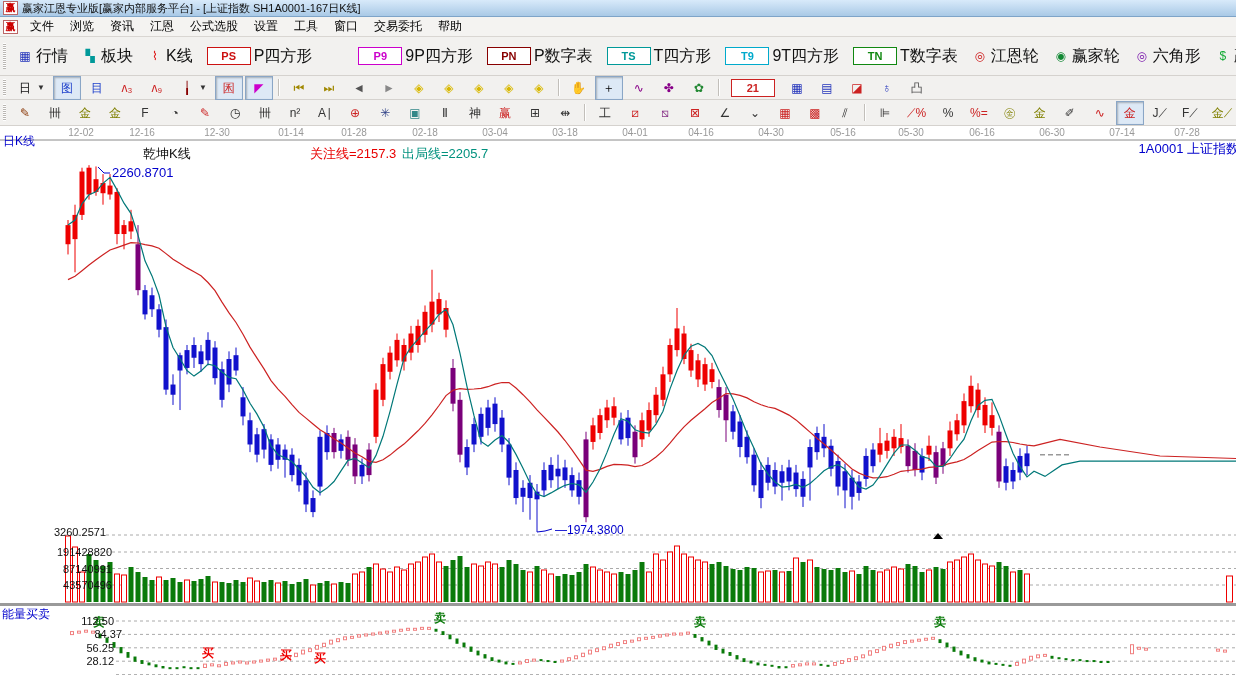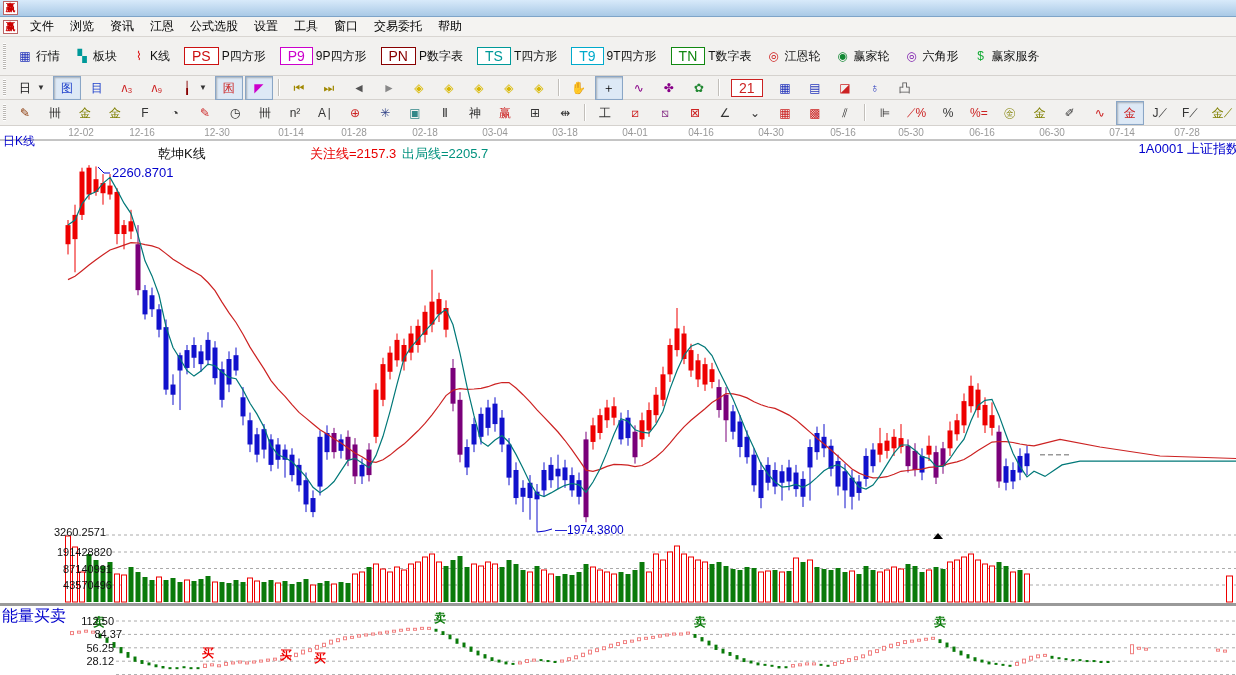--- a/index.html
+++ b/index.html
@@ -23,39 +23,40 @@
   .tb2{top:76px;height:24px;}
   .tb3{top:100px;height:26px;}
   .grip{width:3px;height:70%;margin:0 4px 0 3px;flex:none;
     background:repeating-linear-gradient(#fff 0 1px,#b9b6b2 1px 2px);}
   .tsep{width:1px;height:70%;background:#c2bfba;border-right:1px solid #fff;margin:0 4px;flex:none;}
   .tbtn{display:inline-flex;align-items:center;gap:3px;padding:1px 5px;margin:0 1px;height:20px;
     border:1px solid transparent;white-space:nowrap;cursor:default;flex:none;}
   .tbtn.sel{border:1px solid #8aa6c6;background:#dde9f6;box-shadow:inset 1px 1px 2px rgba(0,0,0,.25);}
   .ticon{min-width:16px;height:16px;display:inline-flex;align-items:center;justify-content:center;
     font-size:12px;line-height:16px;flex:none;}
-  .boxicon{font-size:14px;font-weight:normal;border:1px solid;padding:0 7px;background:#fff;line-height:10px;}
+  .boxicon{font-size:11px;font-weight:bold;border:1px solid;padding:0 13px;background:#fff;line-height:10px;}
   .caret{font-size:8px;color:#333;margin-left:1px;}
-  .tlabel{font-size:12px;color:#111;}
+  .tlabel{font-size:16px;color:#111;}
   
   .chart{position:absolute;left:0;top:126px;width:1236px;height:400px;background:#fff;padding-left:7px;}
   .chart svg{position:absolute;left:0;top:0;}
   .lbl{position:absolute;white-space:nowrap;}
   .lbl-blue{color:#0000cc;}
   .lbl-red{color:#e80000;}
   .lbl-teal{color:#00917e;}
   .axis-col{position:absolute;text-align:right;font-size:11px;color:#111;}
 </style>
 </head>
 <body>
 
 <div class="window">
 
   <div class="titlebar">
     <span class="applogo">赢</span>
+    <span class="titletext">赢家江恩专业版[赢家内部服务平台] - [上证指数  SH1A0001-167日K线]</span>
   </div>
 
   <div class="menubar">
     <span class="applogo">赢</span>
     <span id="menu-items" style="display:flex;">
         <span class="menuitem">文件</span>
         <span class="menuitem">浏览</span>
         <span class="menuitem">资讯</span>
         <span class="menuitem">江恩</span>
         <span class="menuitem">公式选股</span>
@@ -79,21 +80,21 @@
       </span>
       <span class="tbtn">
         <span class="ticon" style="color: rgb(221, 17, 17);">⌇</span>
         <span class="tlabel">K线</span>
       </span>
       <span class="tbtn">
         <span class="ticon boxicon" style="border-color: rgb(204, 17, 17); color: rgb(204, 17, 17);">PS</span>
         <span class="tlabel">P四方形</span>
       </span>
       <span class="tbtn">
-        <span class="ticon boxicon" style="border-color: rgb(204, 0, 204); color: rgb(204, 0, 204);">P9</span>
+        <span class="ticon boxicon" style="border-color: rgb(204, 0, 204); color: rgb(204, 0, 204); margin-left: 32px;">P9</span>
         <span class="tlabel">9P四方形</span>
       </span>
       <span class="tbtn">
         <span class="ticon boxicon" style="border-color: rgb(136, 0, 0); color: rgb(136, 0, 0);">PN</span>
         <span class="tlabel">P数字表</span>
       </span>
       <span class="tbtn">
         <span class="ticon boxicon" style="border-color: rgb(0, 153, 153); color: rgb(0, 153, 153);">TS</span>
         <span class="tlabel">T四方形</span>
       </span>
@@ -970,33 +971,33 @@
           <text x="440" y="496" text-anchor="middle" font-size="12" font-weight="bold" fill="#0a7a0a">卖</text>
           <text x="700" y="500" text-anchor="middle" font-size="12" font-weight="bold" fill="#0a7a0a">卖</text>
           <text x="940" y="500" text-anchor="middle" font-size="12" font-weight="bold" fill="#0a7a0a">卖</text>
           <text x="208" y="531" text-anchor="middle" font-size="12" font-weight="bold" fill="#ee0000">买</text>
           <text x="286" y="533" text-anchor="middle" font-size="12" font-weight="bold" fill="#ee0000">买</text>
           <text x="320" y="536" text-anchor="middle" font-size="12" font-weight="bold" fill="#ee0000">买</text>
         </g>
       </svg>
 
     <div class="lbl lbl-blue" style="left:3px;top:7px;font-size:12px;">日K线</div>
-    <div class="lbl" style="left:158px;top:19px;font-size:13px;color:#111;">乾坤K线</div>
+    <div class="lbl" style="left:143px;top:19px;font-size:13px;color:#111;">乾坤K线</div>
     <div class="lbl lbl-red" style="left:310px;top:19px;font-size:13px;">关注线=2157.3</div>
     <div class="lbl lbl-teal" style="left:402px;top:19px;font-size:13px;">出局线=2205.7</div>
     <div class="lbl lbl-blue" style="right:4px;top:14px;font-size:13px;">1A0001  上证指数</div>
 
     <div class="axis-col" style="left:6px;top:400px;width:100px;color:#111;">3260.2571</div>
     <div id="vol-labels">
         <div class="axis-col" style="left: 6px; width: 106px; top: 420px;">191428820</div>
         <div class="axis-col" style="left: 6px; width: 106px; top: 436.5px;">87140991</div>
         <div class="axis-col" style="left: 6px; width: 106px; top: 453px;">43570496</div>
       </div>
 
-    <div class="lbl lbl-blue" style="left:2px;top:480px;font-size:16px;">能量买卖</div>
+    <div class="lbl lbl-blue" style="left:2px;top:480px;font-size:12px;">能量买卖</div>
     <div id="ind-labels">
         <div class="axis-col" style="left: 6px; width: 108px; top: 489px;">112.50</div>
         <div class="axis-col" style="left: 14px; width: 108px; top: 502.4px;">84.37</div>
         <div class="axis-col" style="left: 6px; width: 108px; top: 515.8px;">56.25</div>
         <div class="axis-col" style="left: 6px; width: 108px; top: 529.2px;">28.12</div>
       </div>
   </div>
 </div>
 
 </body></html>

